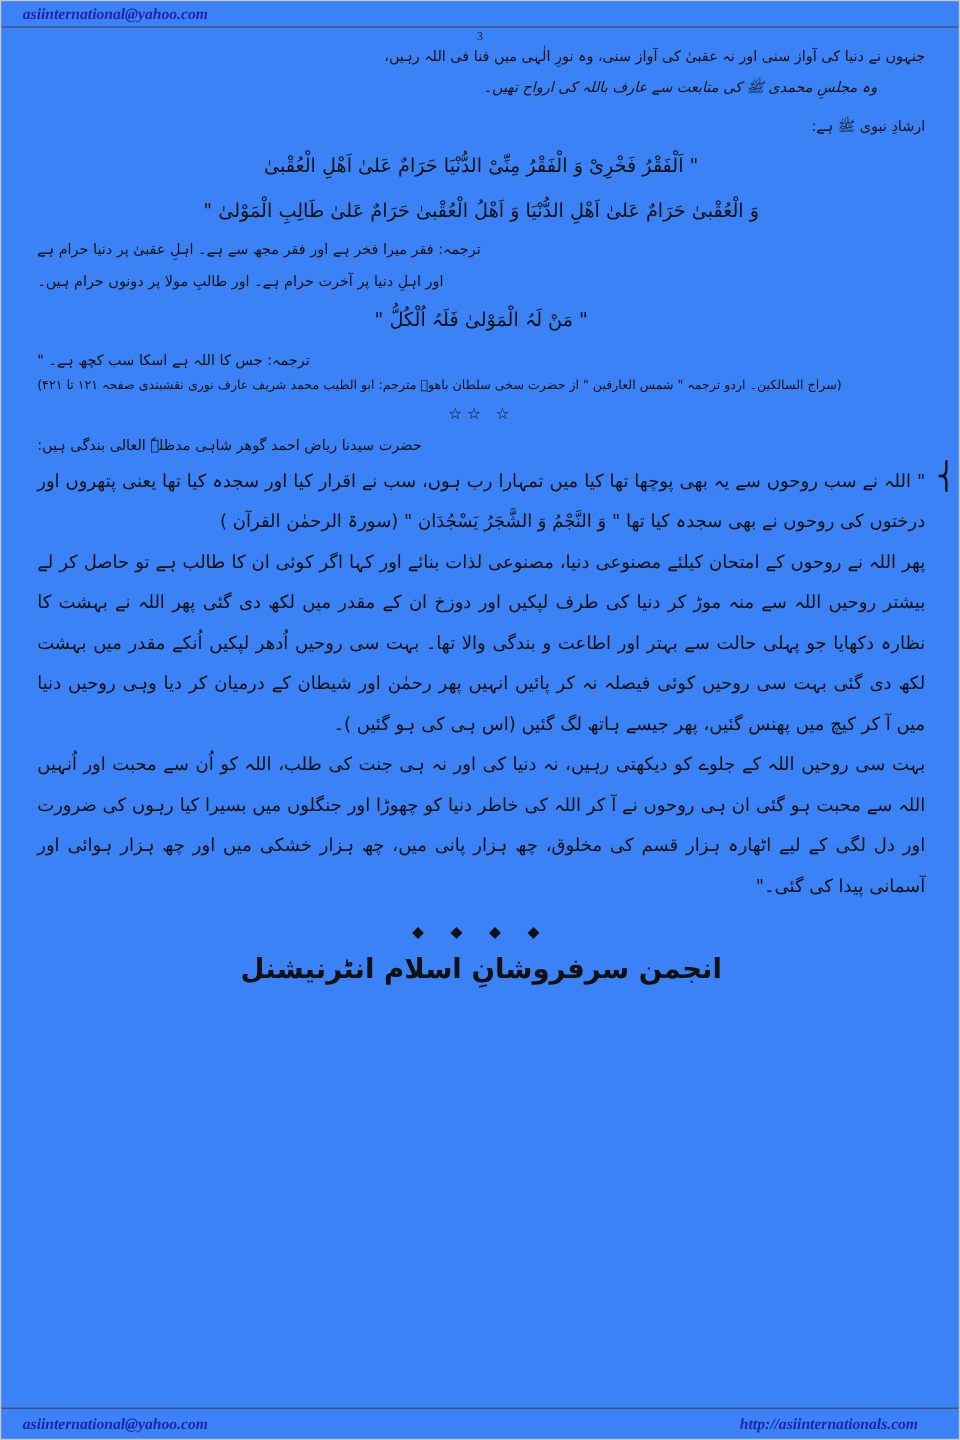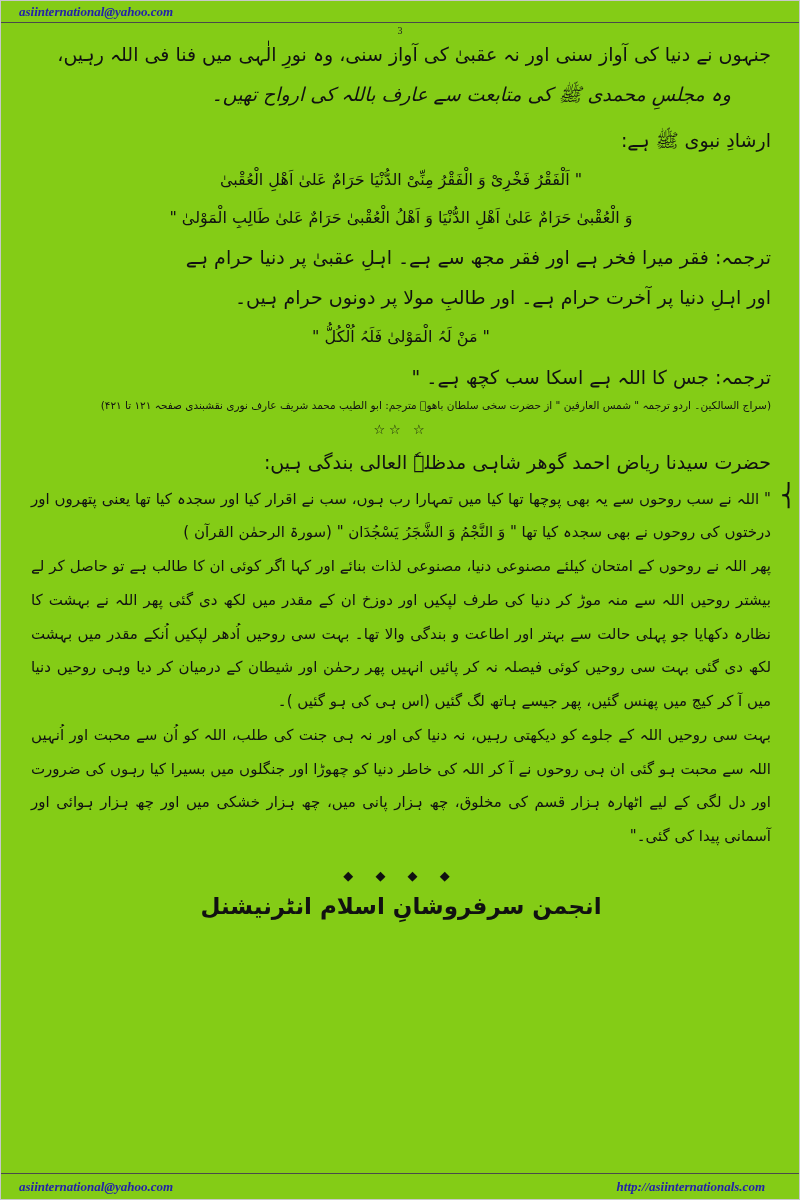--- a/index.html
+++ b/index.html
@@ -4,21 +4,21 @@
 <style>
   html, body {
     margin: 0;
     padding: 0;
     background: #ffffff;
   }
   .page {
     position: relative;
     width: 800px;
     height: 1200px;
-    background: #84cc16;
+    background: #3b82f6;
     border: 1px solid #c8c8c8;
     box-sizing: border-box;
     overflow: hidden;
     font-family: "DejaVu Sans", sans-serif;
   }
   .header-bar {
     position: absolute;
     top: 4px;
     left: 0;
     width: 100%;
@@ -55,36 +55,36 @@
     text-align: right;
     color: #111111;
   }
   .urdu {
     font-family: "DejaVu Sans", sans-serif;
     direction: rtl;
     unicode-bidi: bidi-override;
   }
   .line {
     line-height: 2.0;
-    font-size: 19px;
+    font-size: 12px;
     margin: 0 0 2px 0;
   }
   .line.tiny {
     font-size: 10.5px;
     line-height: 1.5;
   }
   .arabic {
     font-size: 16px;
     text-align: center;
     line-height: 2.1;
     margin: 4px 0;
     letter-spacing: 0.5px;
   }
   .center {
-    text-align: right;
+    text-align: left;
   }
   .indent-right {
     padding-right: 40px;
     font-style: italic;
   }
   .block {
     margin-top: 8px;
   }
   .stars {
     text-align: center;

